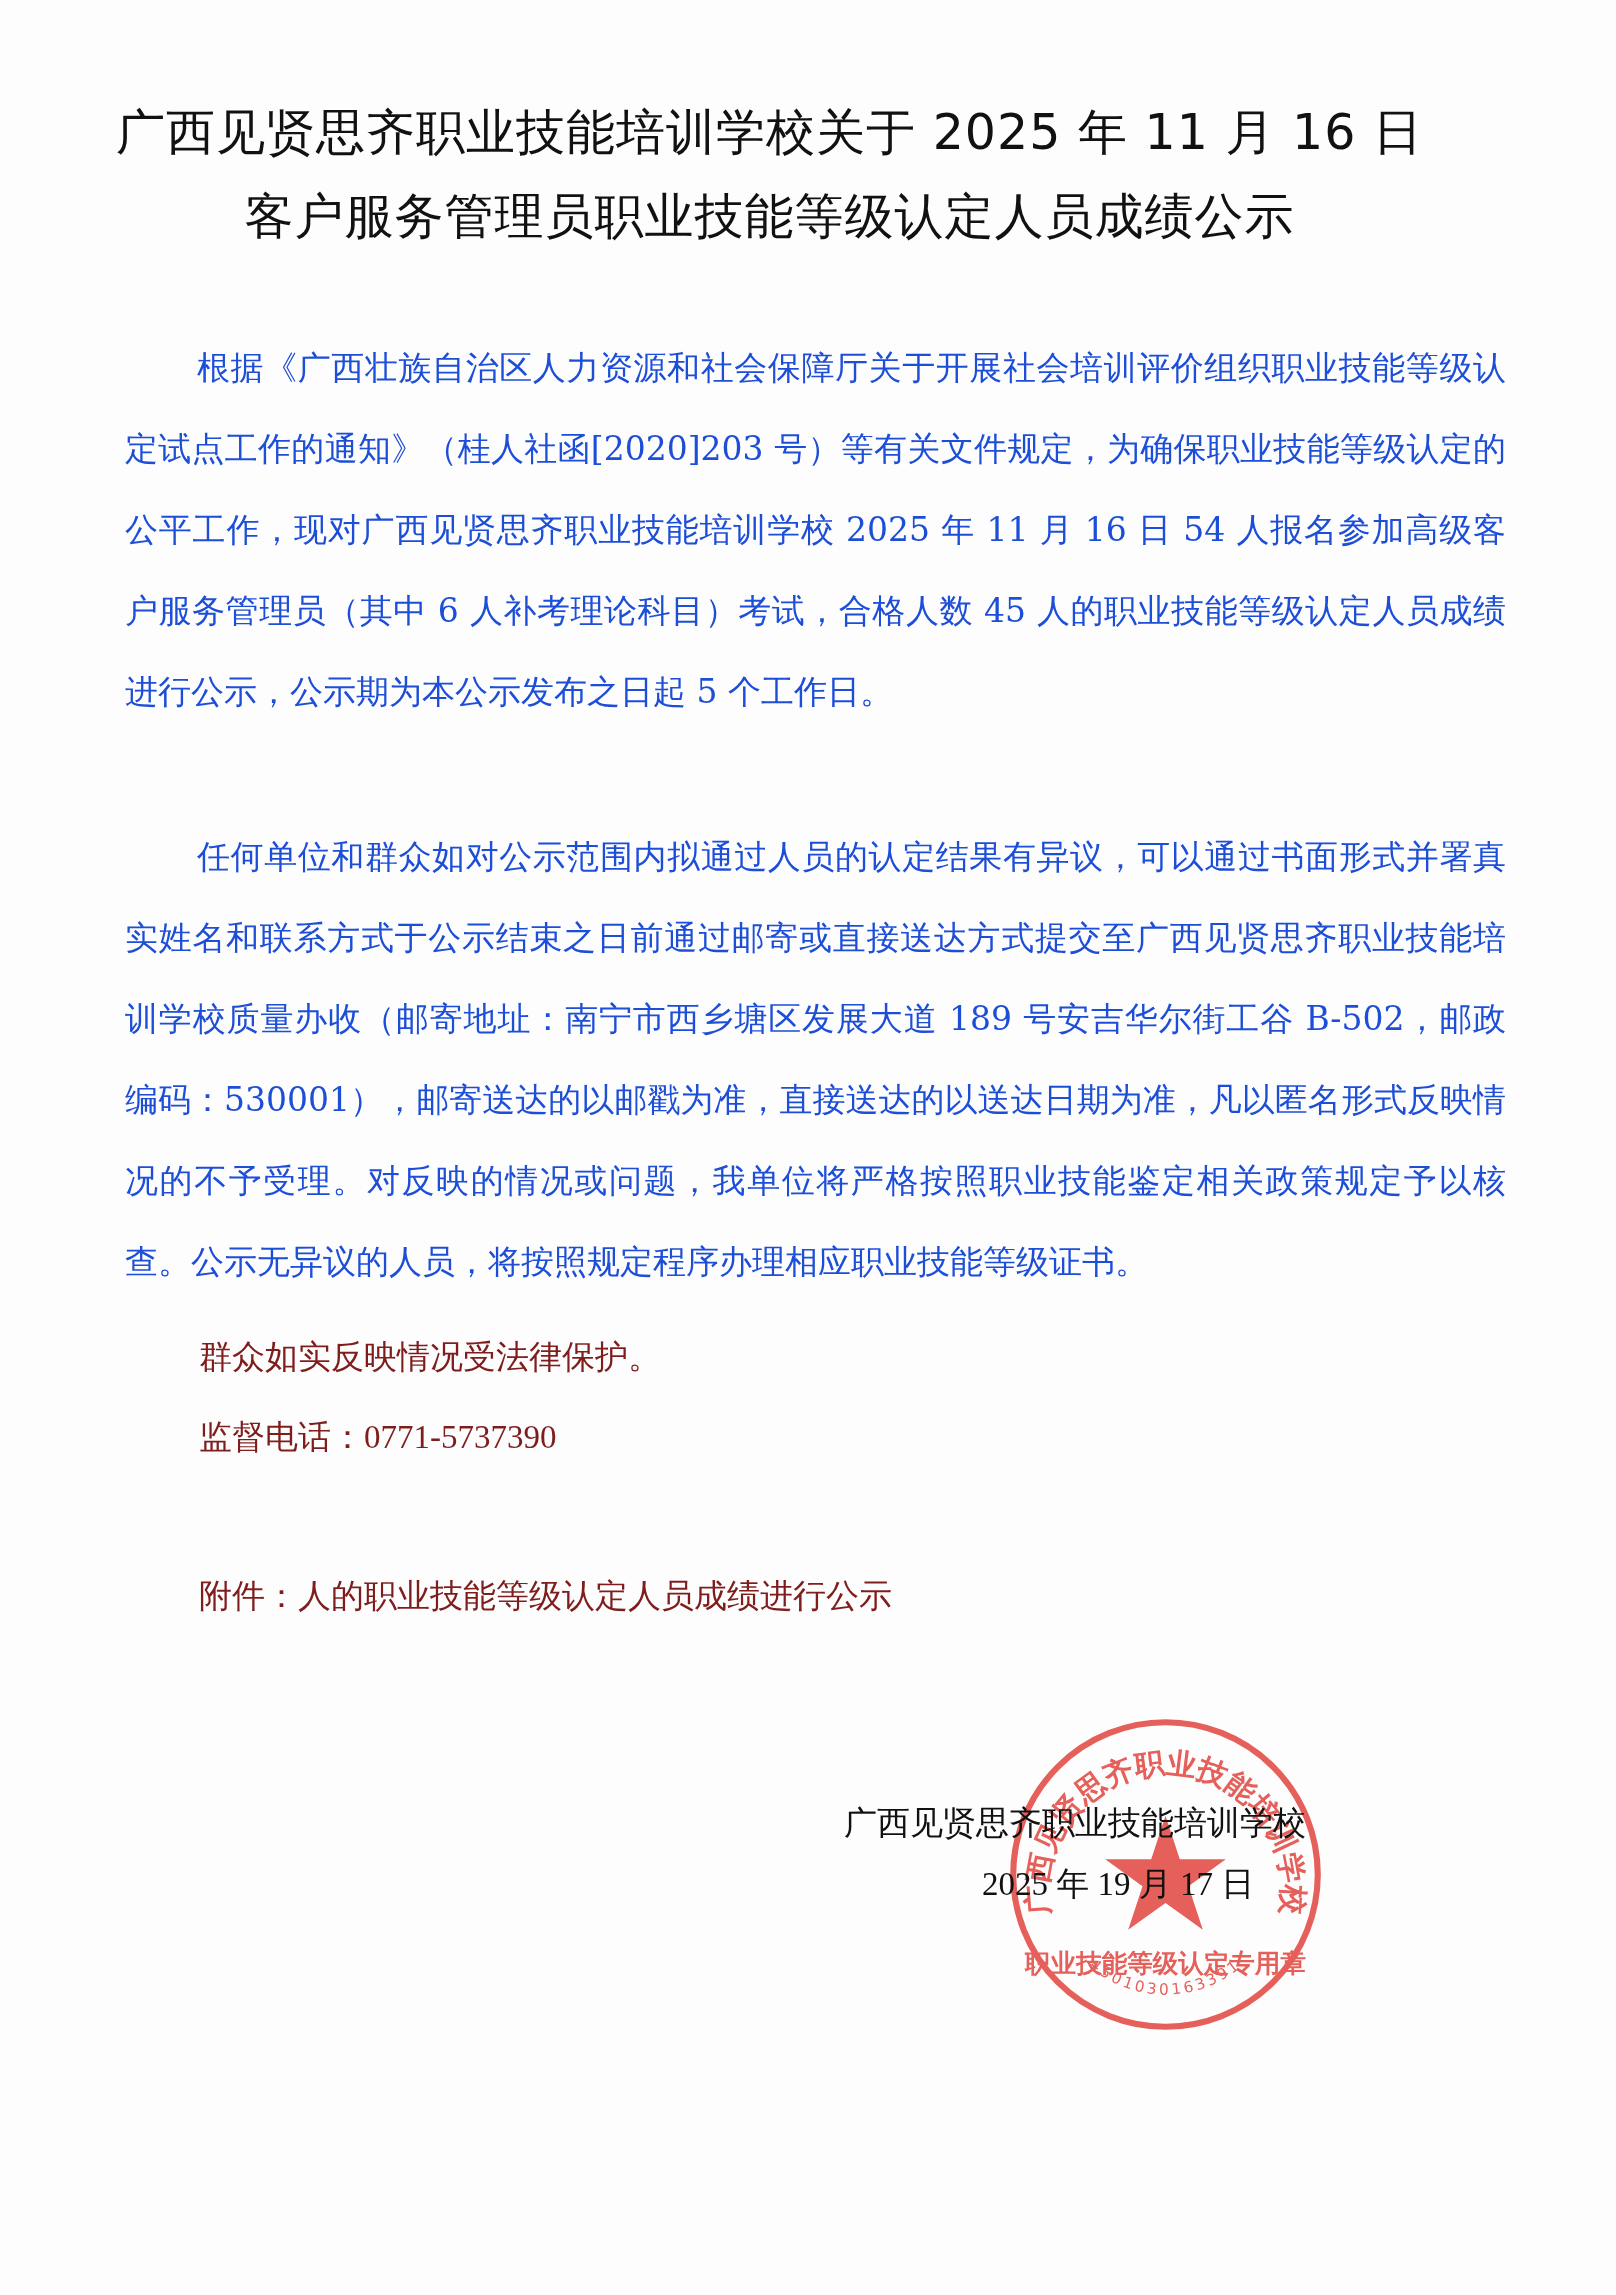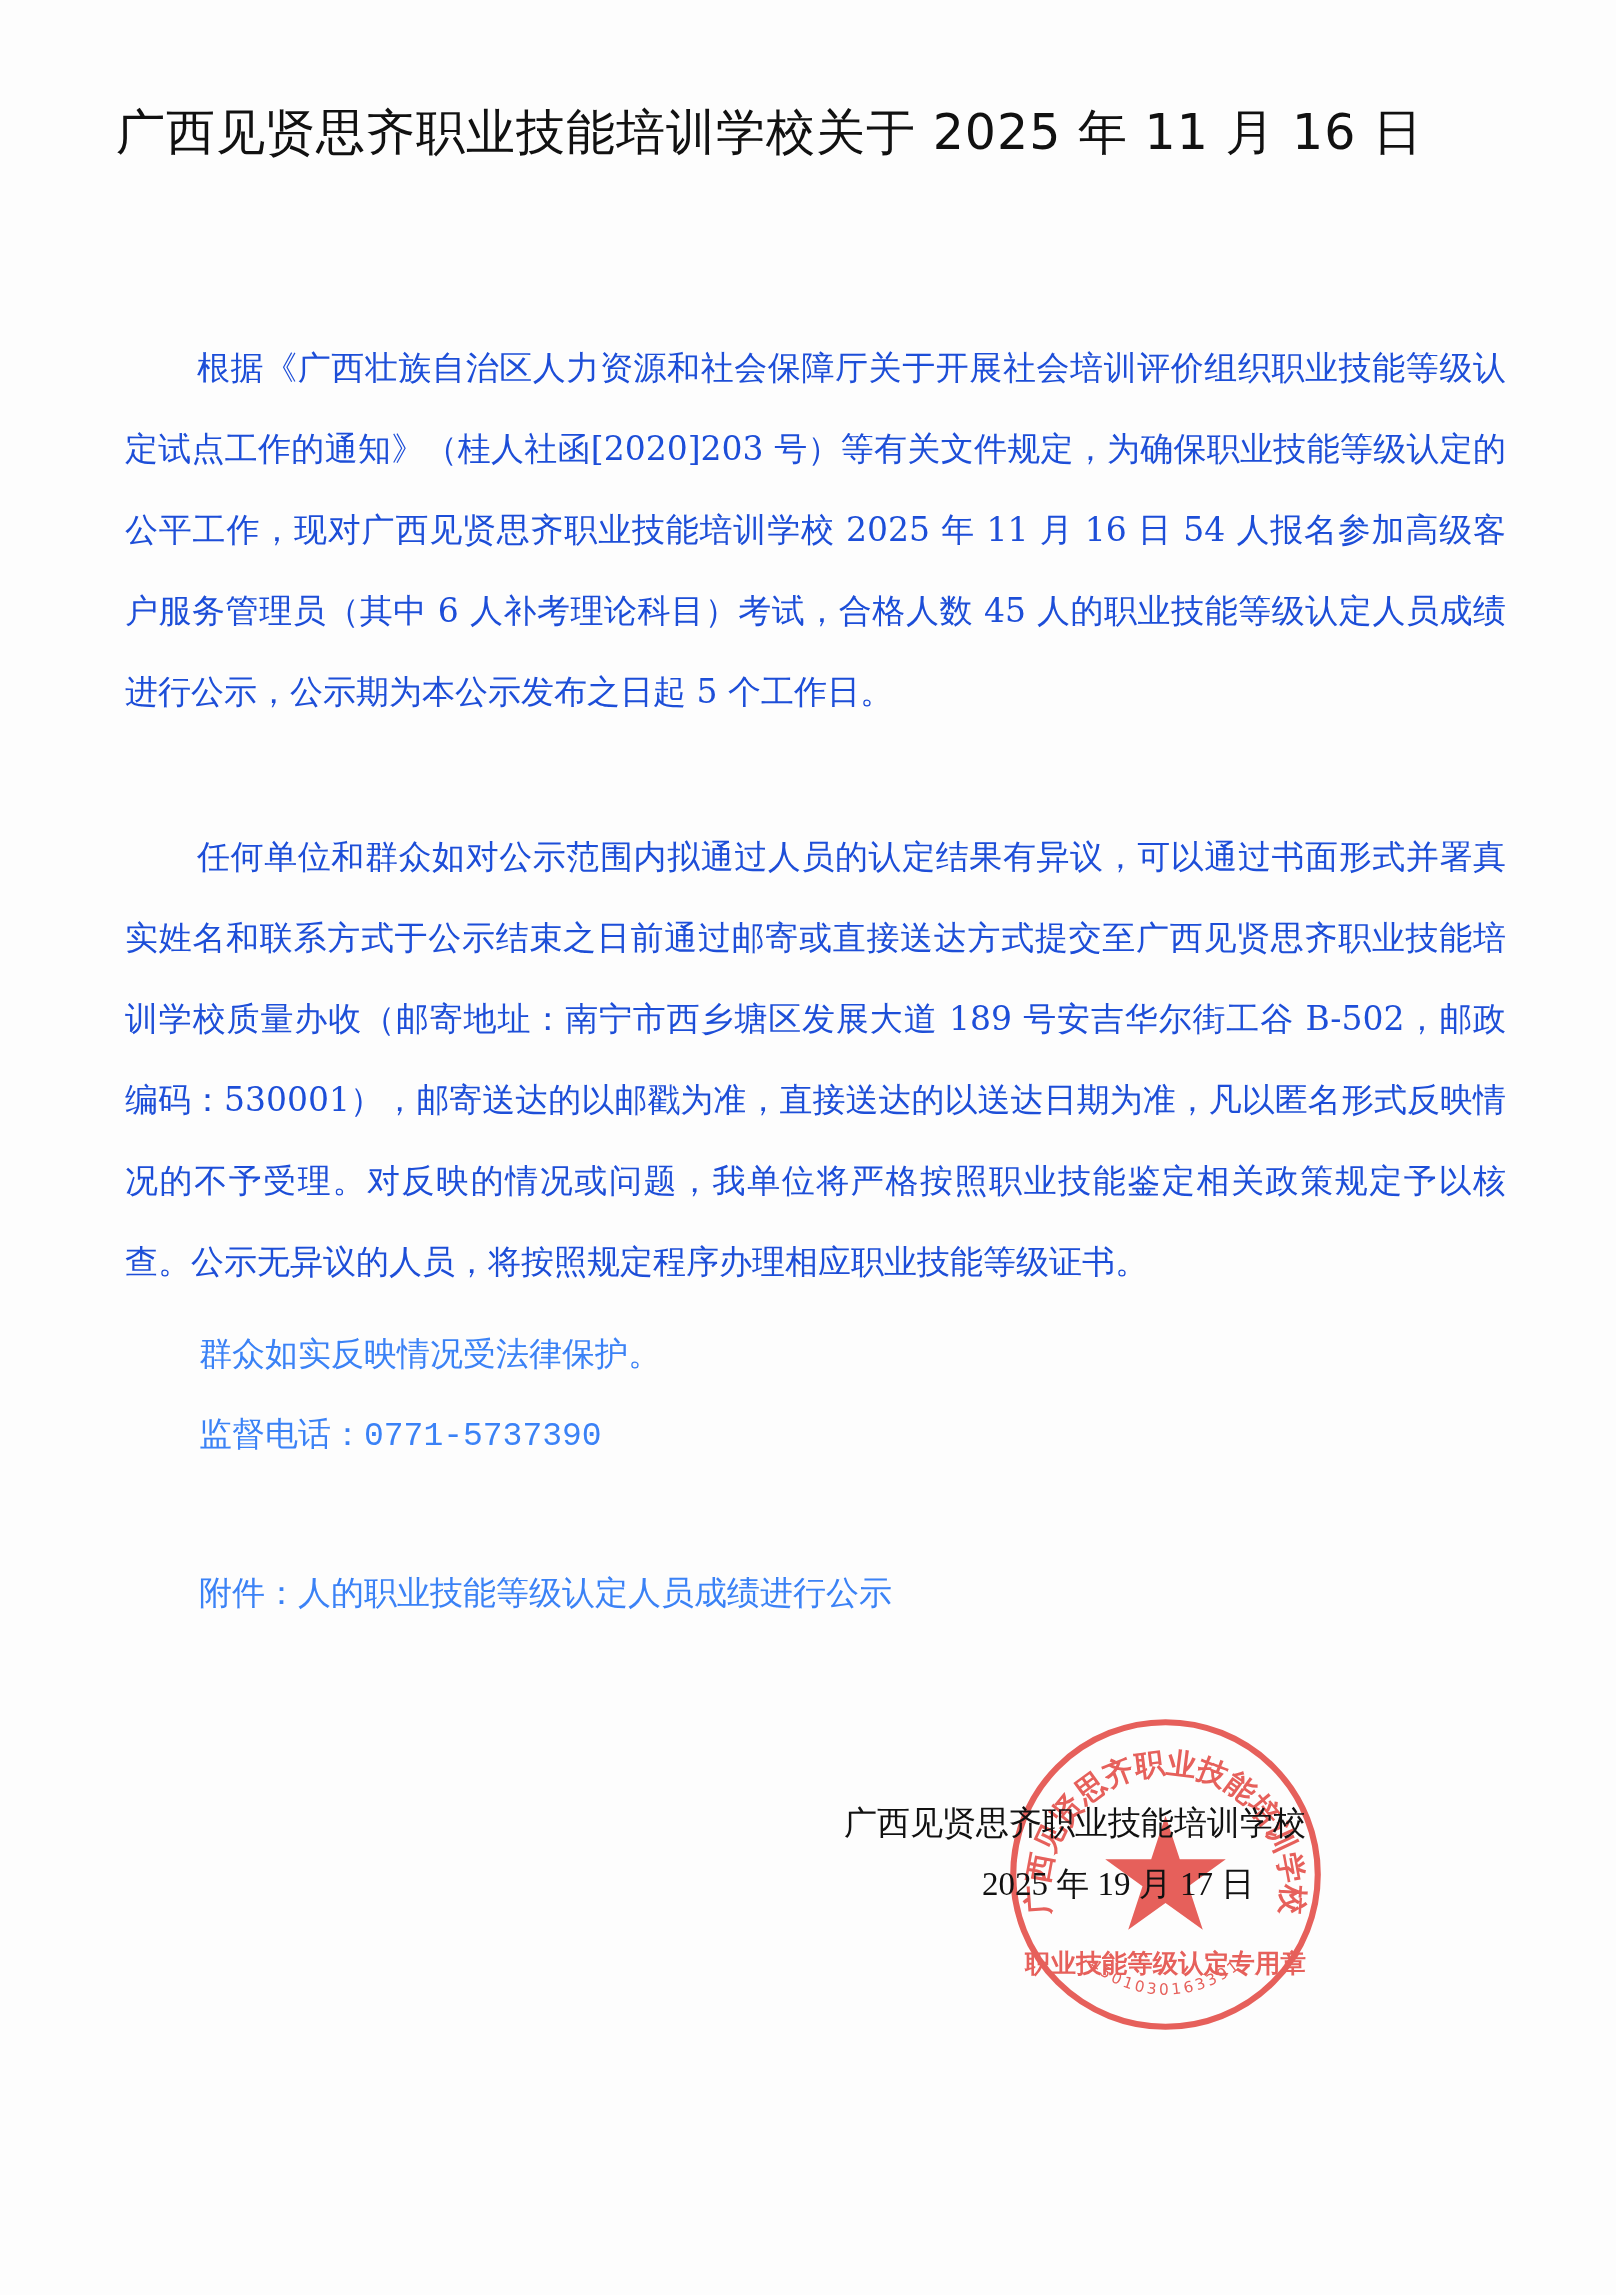--- a/index.html
+++ b/index.html
@@ -19,34 +19,35 @@
   .title.l2 { top: 189px; }
   .body {
     position: absolute; left: 125px; width: 1381px;
     font-family: "DejaVu Serif", "Liberation Serif", serif;
     font-size: 33px; line-height: 81px; color: #1d4ed8;
     text-align: justify; text-justify: inter-character;
   }
   .para { text-indent: 72px; margin: 0; }
   .p1 { top: 327px; }
   .p2 { top: 816px; }
-  .line { position: absolute; left: 199px; font-family: Liberation Mono, monospace; font-size: 33px; line-height: 46px; color: #3b82f6; white-space: nowrap; }
+  .line { position: absolute; left: 199px; font-family: Liberation Serif, serif; font-size: 33px; line-height: 46px; color: #7f1d1d; white-space: nowrap; }
   .l-protect { top: 1334px; }
   .l-phone { top: 1414px; }
   .l-attach { top: 1573px; }
   .sig-org { position: absolute; left: 844px; top: 1800px; font-family: "Liberation Serif", "DejaVu Serif", serif; font-size: 33px; line-height: 46px; white-space: nowrap; color: #111; z-index: 3; }
   .sig-date { position: absolute; left: 982px; top: 1861px; font-family: "Liberation Serif", "DejaVu Serif", serif; font-size: 33px; line-height: 46px; white-space: nowrap; color: #111; z-index: 3; }
   .stamp { position: absolute; left: 1002px; top: 1711px; width: 327px; height: 327px; z-index: 2; opacity: 0.85; }
 </style>
 </head>
 <body>
 
 <div class="page">
 
   <div class="title l1">广西见贤思齐职业技能培训学校关于 2025 年 11 月 16 日</div>
+  <div class="title l2">客户服务管理员职业技能等级认定人员成绩公示</div>
 
   <div class="body p1">
     <p class="para">根据《广西壮族自治区人力资源和社会保障厅关于开展社会培训评价组织职业技能等级认定试点工作的通知》（桂人社函[2020]203 号）等有关文件规定，为确保职业技能等级认定的公平工作，现对广西见贤思齐职业技能培训学校 2025 年 11 月 16 日 54 人报名参加高级客户服务管理员（其中 6 人补考理论科目）考试，合格人数 45 人的职业技能等级认定人员成绩进行公示，公示期为本公示发布之日起 5 个工作日。</p>
   </div>
 
   <div class="body p2">
     <p class="para">任何单位和群众如对公示范围内拟通过人员的认定结果有异议，可以通过书面形式并署真实姓名和联系方式于公示结束之日前通过邮寄或直接送达方式提交至广西见贤思齐职业技能培训学校质量办收（邮寄地址：南宁市西乡塘区发展大道 189 号安吉华尔街工谷 B-502，邮政编码：530001），邮寄送达的以邮戳为准，直接送达的以送达日期为准，凡以匿名形式反映情况的不予受理。对反映的情况或问题，我单位将严格按照职业技能鉴定相关政策规定予以核查。公示无异议的人员，将按照规定程序办理相应职业技能等级证书。</p>
   </div>
 
   <div class="line l-protect">群众如实反映情况受法律保护。</div>

